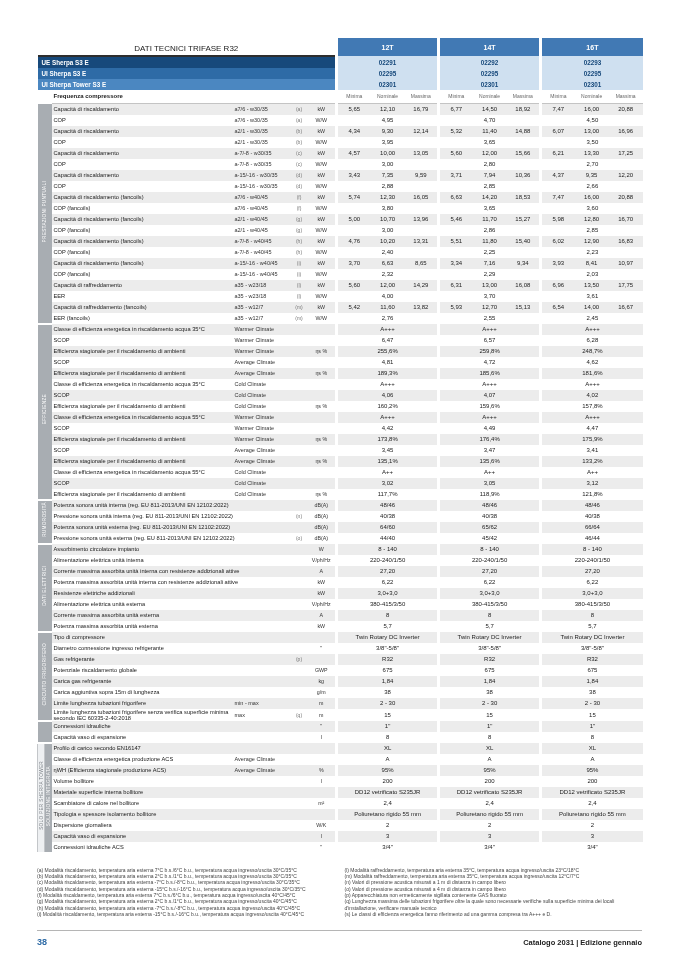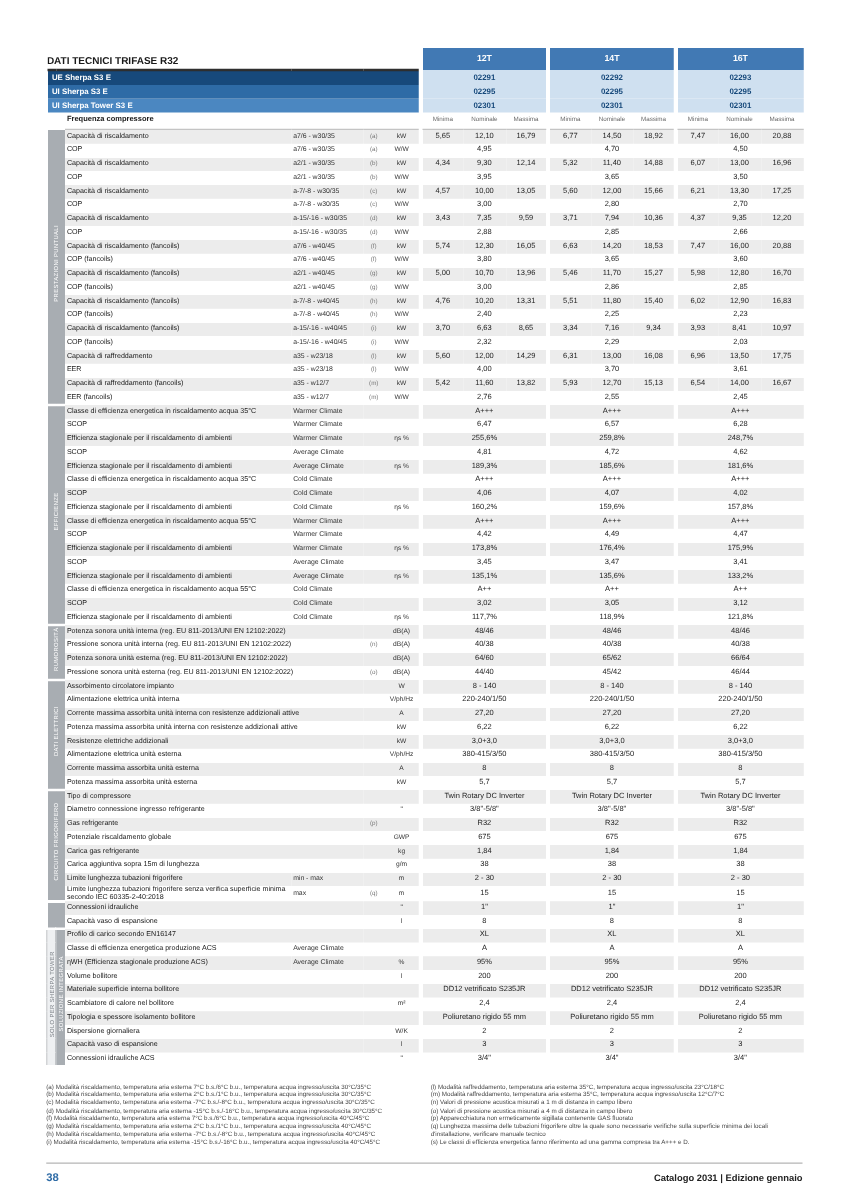--- a/index.html
+++ b/index.html
@@ -7,21 +7,21 @@
   .page{position:relative;width:678px;height:959px;box-sizing:border-box;padding:38px 36px 0 37px}
   table{border-collapse:collapse;table-layout:fixed;width:605px}
   col.sec{width:7px}
   col.desc{width:181px}
   col.cond{width:58px}
   col.note{width:17px}
   col.unit{width:29px}
   col.val{width:34px}
   th,td{padding:0 2px;vertical-align:middle;overflow:hidden}
   td{height:11px}
-  .titlecell{font-size:8px;font-weight:bold;text-align:left;vertical-align:bottom;border-bottom:2px solid #2e2e2e;padding:0 0 2px 0;height:15px}
+  .titlecell{font-size:8px;font-weight:normal;text-align:center;vertical-align:bottom;border-bottom:2px solid #2e2e2e;padding:0 0 2px 0;height:15px}
   .colhead{background:#4179b4;color:#fff;font-size:7px;font-weight:bold;text-align:center;height:15px}
   .g{border-left:3px solid #fff}
   tr.model td{height:11px}
   td.mlabel{color:#fff;font-weight:bold;font-size:6.3px;padding-left:4px}
   .m0{background:#17497b}.m1{background:#2e6ba6}.m2{background:#4b87c1}
   td.mval{background:#cfe0f0;color:#17497b;font-weight:bold;font-size:6.3px;text-align:center}
   tr.freq td{height:12px;border-bottom:1px solid #c4c4c4}
   td.fl{font-size:6px;font-weight:bold}
   td.sub{font-size:5px;color:#666;text-align:center}
   td.secbar{background:#a8adb2;padding:0;text-align:center;border-top:2px solid #fff;border-bottom:2px solid #fff}

